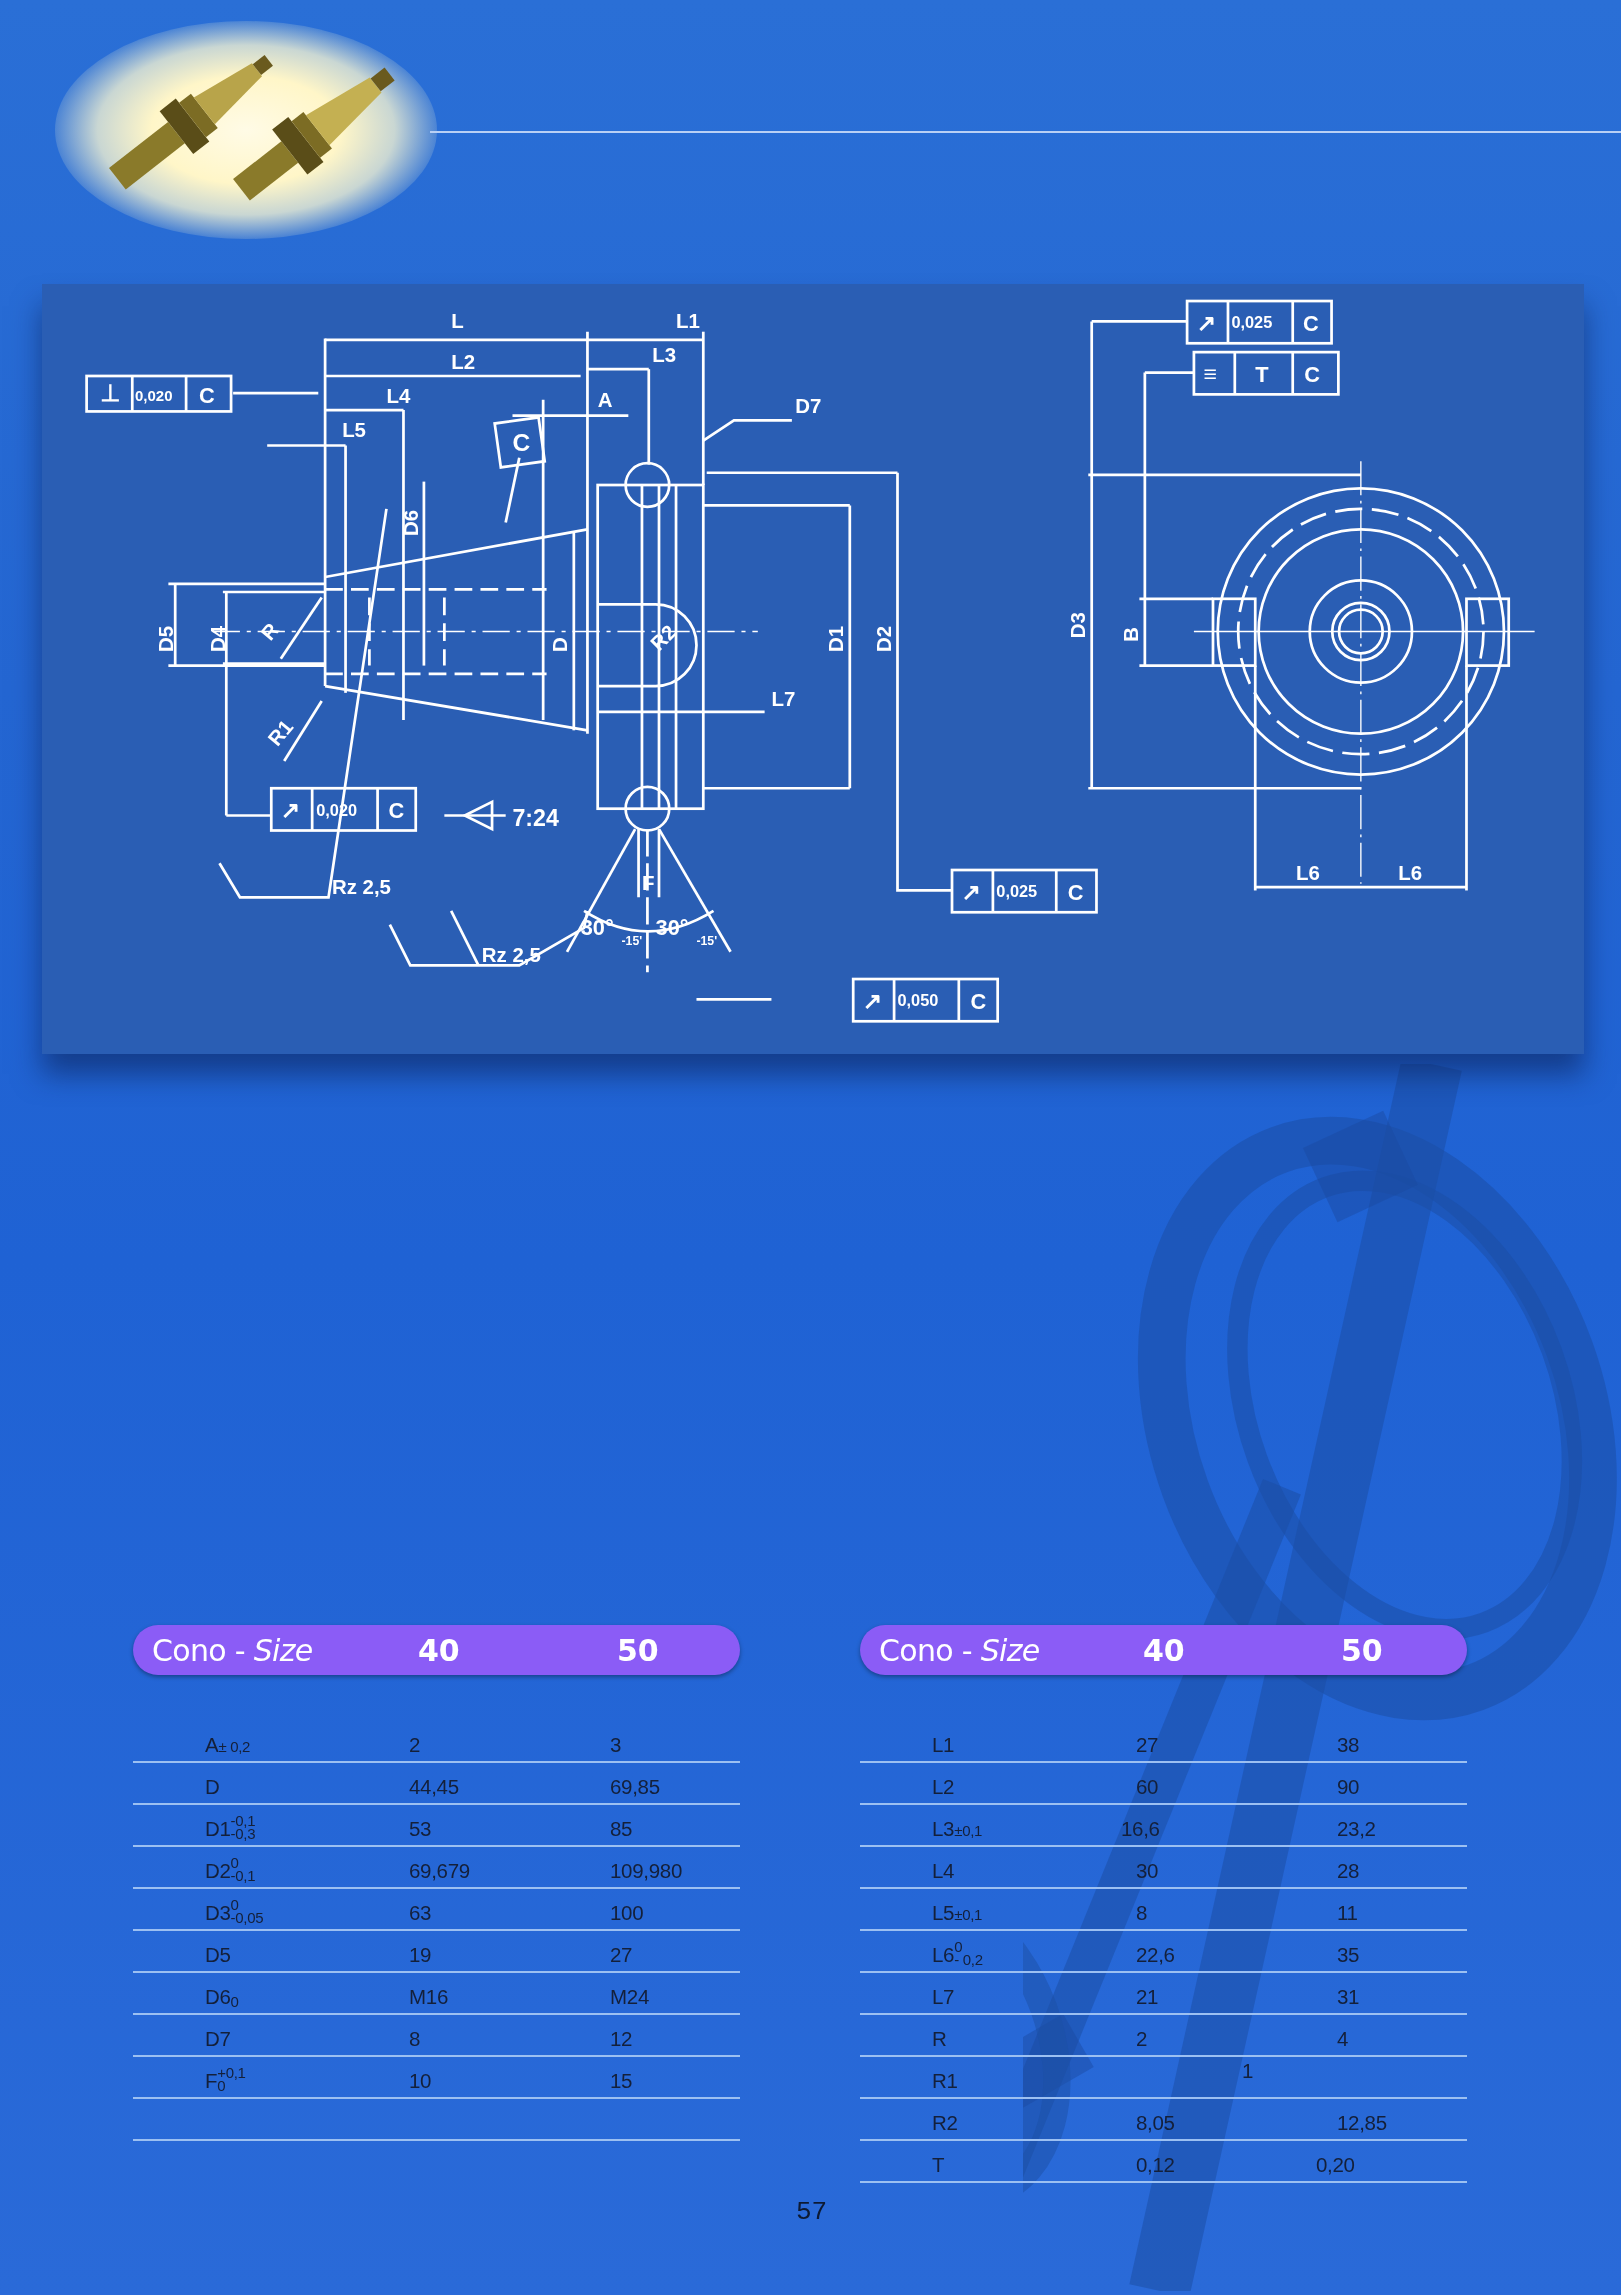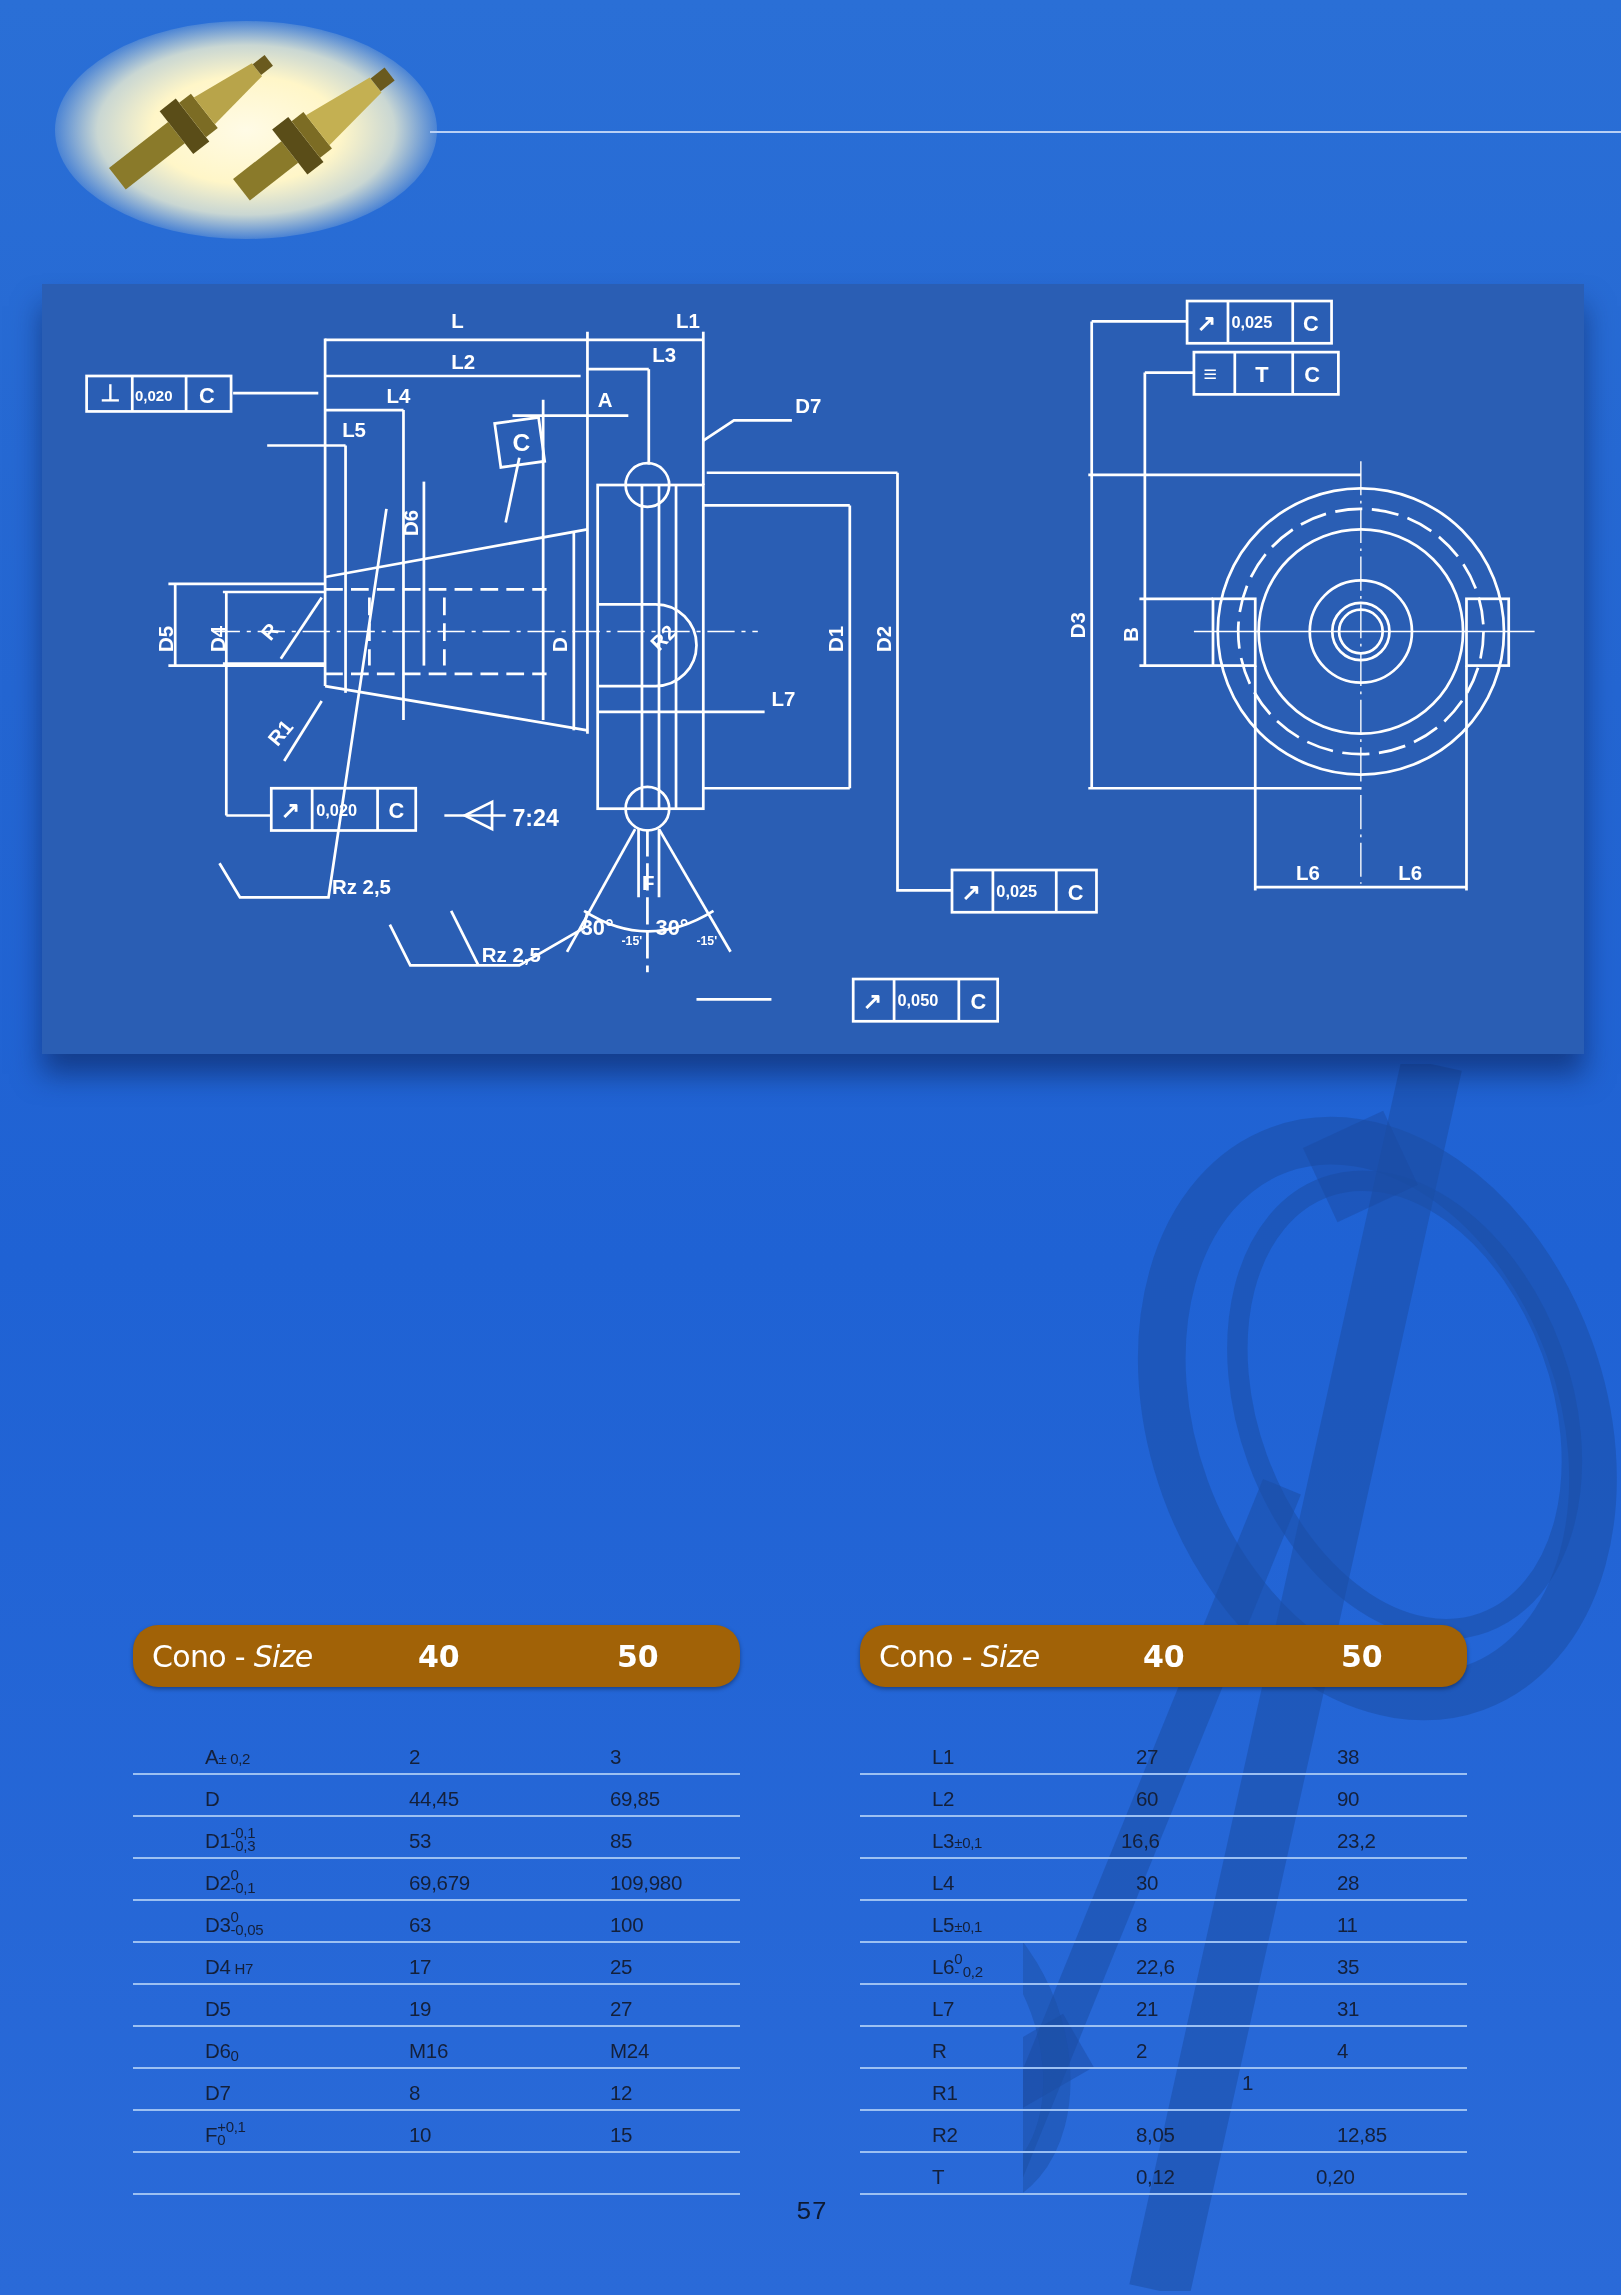--- a/index.html
+++ b/index.html
@@ -24,21 +24,21 @@
   }
   .blueprint {
     position:absolute; left:42px; top:284px; width:1542px; height:770px;
     background:#2a5eb4;
     box-shadow: 0 20.5px 27px rgba(10,30,80,0.55);
   }
   .blueprint svg { position:absolute; left:0; top:0; }
   .bp-text { fill:#ffffff; font-family:"Liberation Sans", sans-serif; font-weight:bold; }
   .table-block { position:absolute; width:607px; }
   .table-head {
-    height:62px; border-radius:25px; background:#a16207;
+    height:50px; border-radius:25px; background:#8b5cf6;
     color:#fff; display:flex; align-items:center; position:relative;
     box-shadow: 0 2px 4.1px rgba(0,0,0,0.35);
   }
   .th-label { position:absolute; left:19px; font-size:30px; font-family:"DejaVu Sans", sans-serif; letter-spacing:-0.7px; }
   .th-label .italic { font-style:italic; }
   .th-col { position:absolute; font-size:30px; font-weight:bold; font-family:"DejaVu Sans", sans-serif; }
   .rows { margin-top:46px; }
   .row {
     position:relative; height:40px; border-bottom:2px solid #9cc0f2;
     color:#14203a; font-size:20.5px; font-family:"Liberation Sans", sans-serif;
@@ -316,28 +316,20 @@
       </div>
       <div class="row">
         <span class="cell" style="left:72px"><span>D3</span><span class="tol"></span><span class="stack" style="display:inline-flex;flex-direction:column;vertical-align:bottom;line-height:13.6px;">
             <span>0</span>
             <span>-0,05</span>
           </span></span>
         <span class="cell" style="left:276px">63</span>
         <span class="cell" style="left:477px">100</span>
       </div>
       <div class="row">
-        <span class="cell" style="left:72px"><span>D4</span><span class="tol"> H7</span><span class="stack" style="display:inline-flex;flex-direction:column;vertical-align:bottom;line-height:13.6px;">
-            <span></span>
-            <span></span>
-          </span></span>
-        <span class="cell" style="left:276px">17</span>
-        <span class="cell" style="left:477px">25</span>
-      </div>
-      <div class="row">
         <span class="cell" style="left:72px"><span>D5</span><span class="tol"></span><span class="stack" style="display:inline-flex;flex-direction:column;vertical-align:bottom;line-height:13.6px;">
             <span></span>
             <span></span>
           </span></span>
         <span class="cell" style="left:276px">19</span>
         <span class="cell" style="left:477px">27</span>
       </div>
       <div class="row">
         <span class="cell" style="left:72px"><span>D6</span><span class="tol"></span><span class="stack" style="display:inline-flex;flex-direction:column;vertical-align:bottom;line-height:13.6px;">
             <span>0</span>

